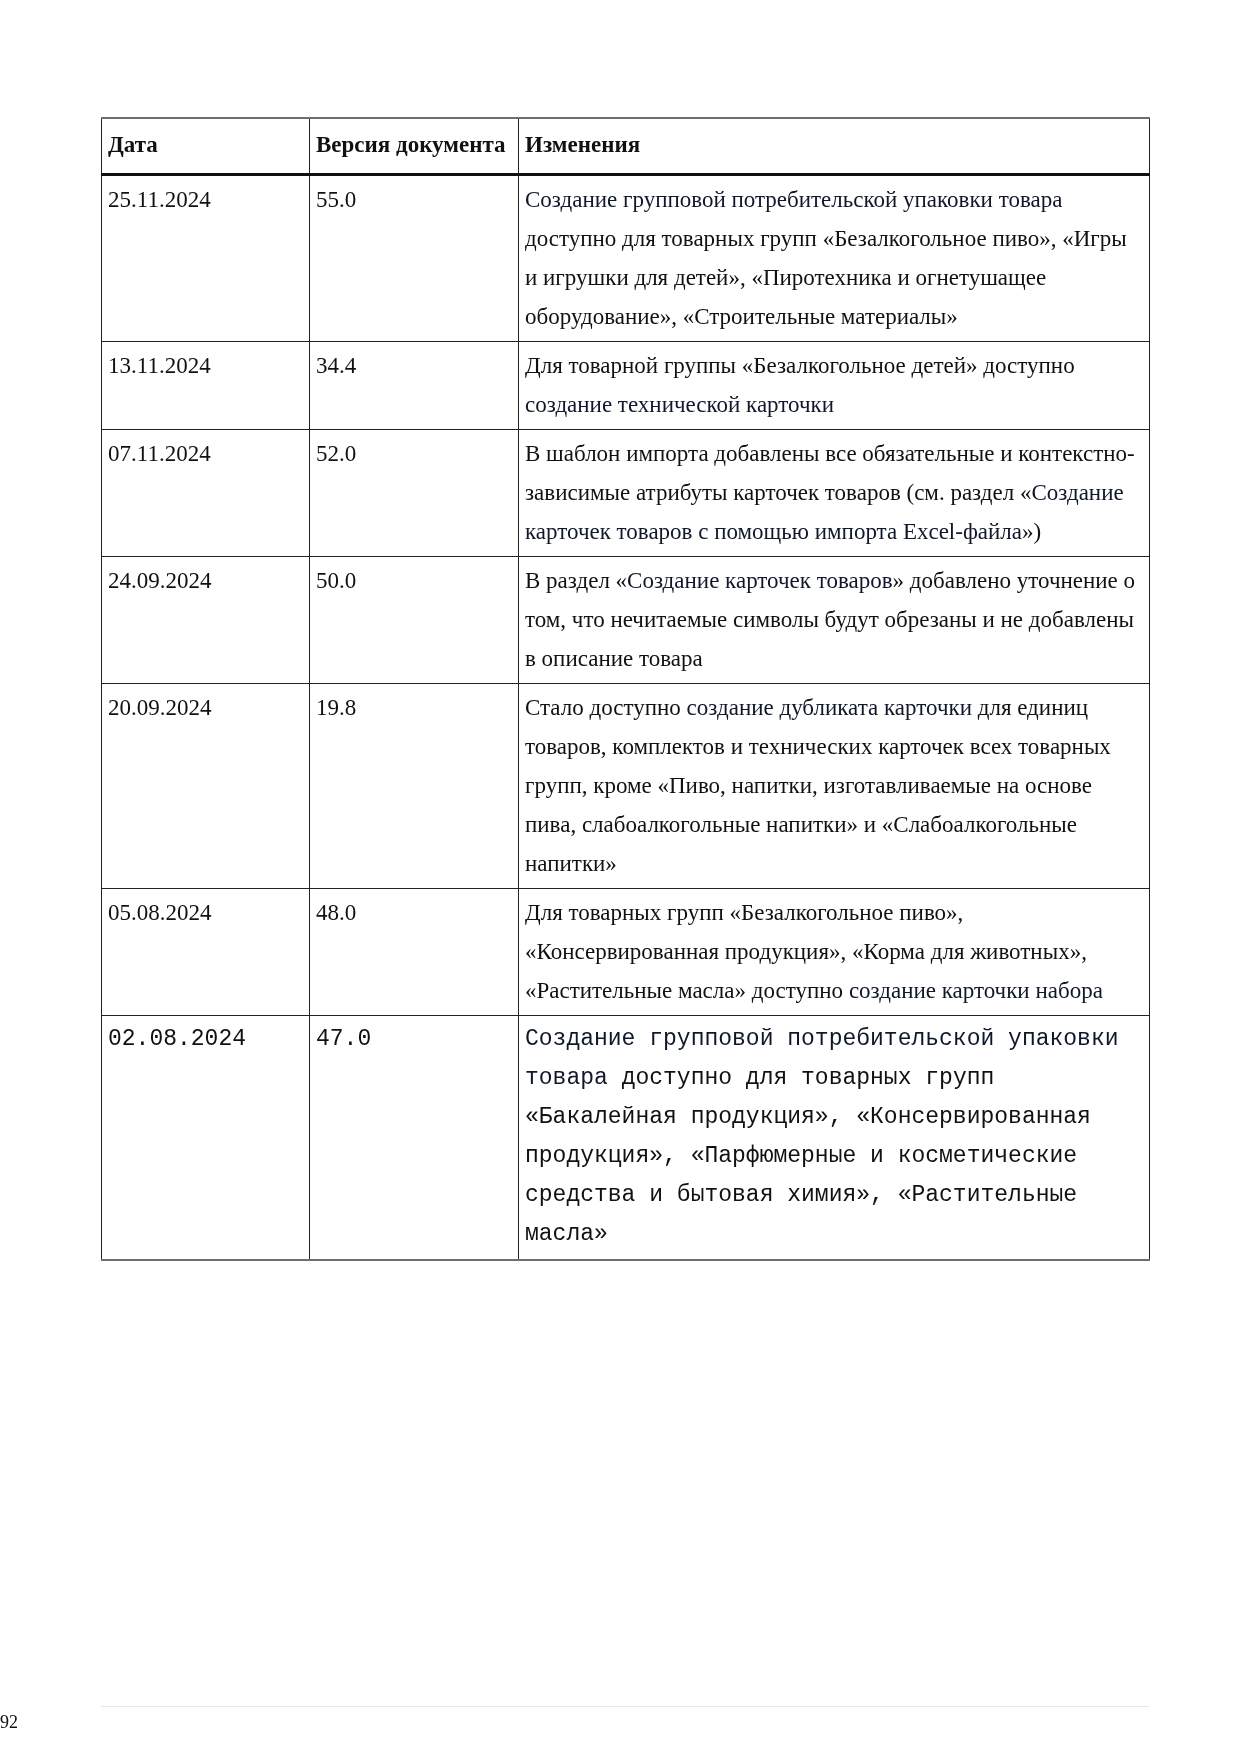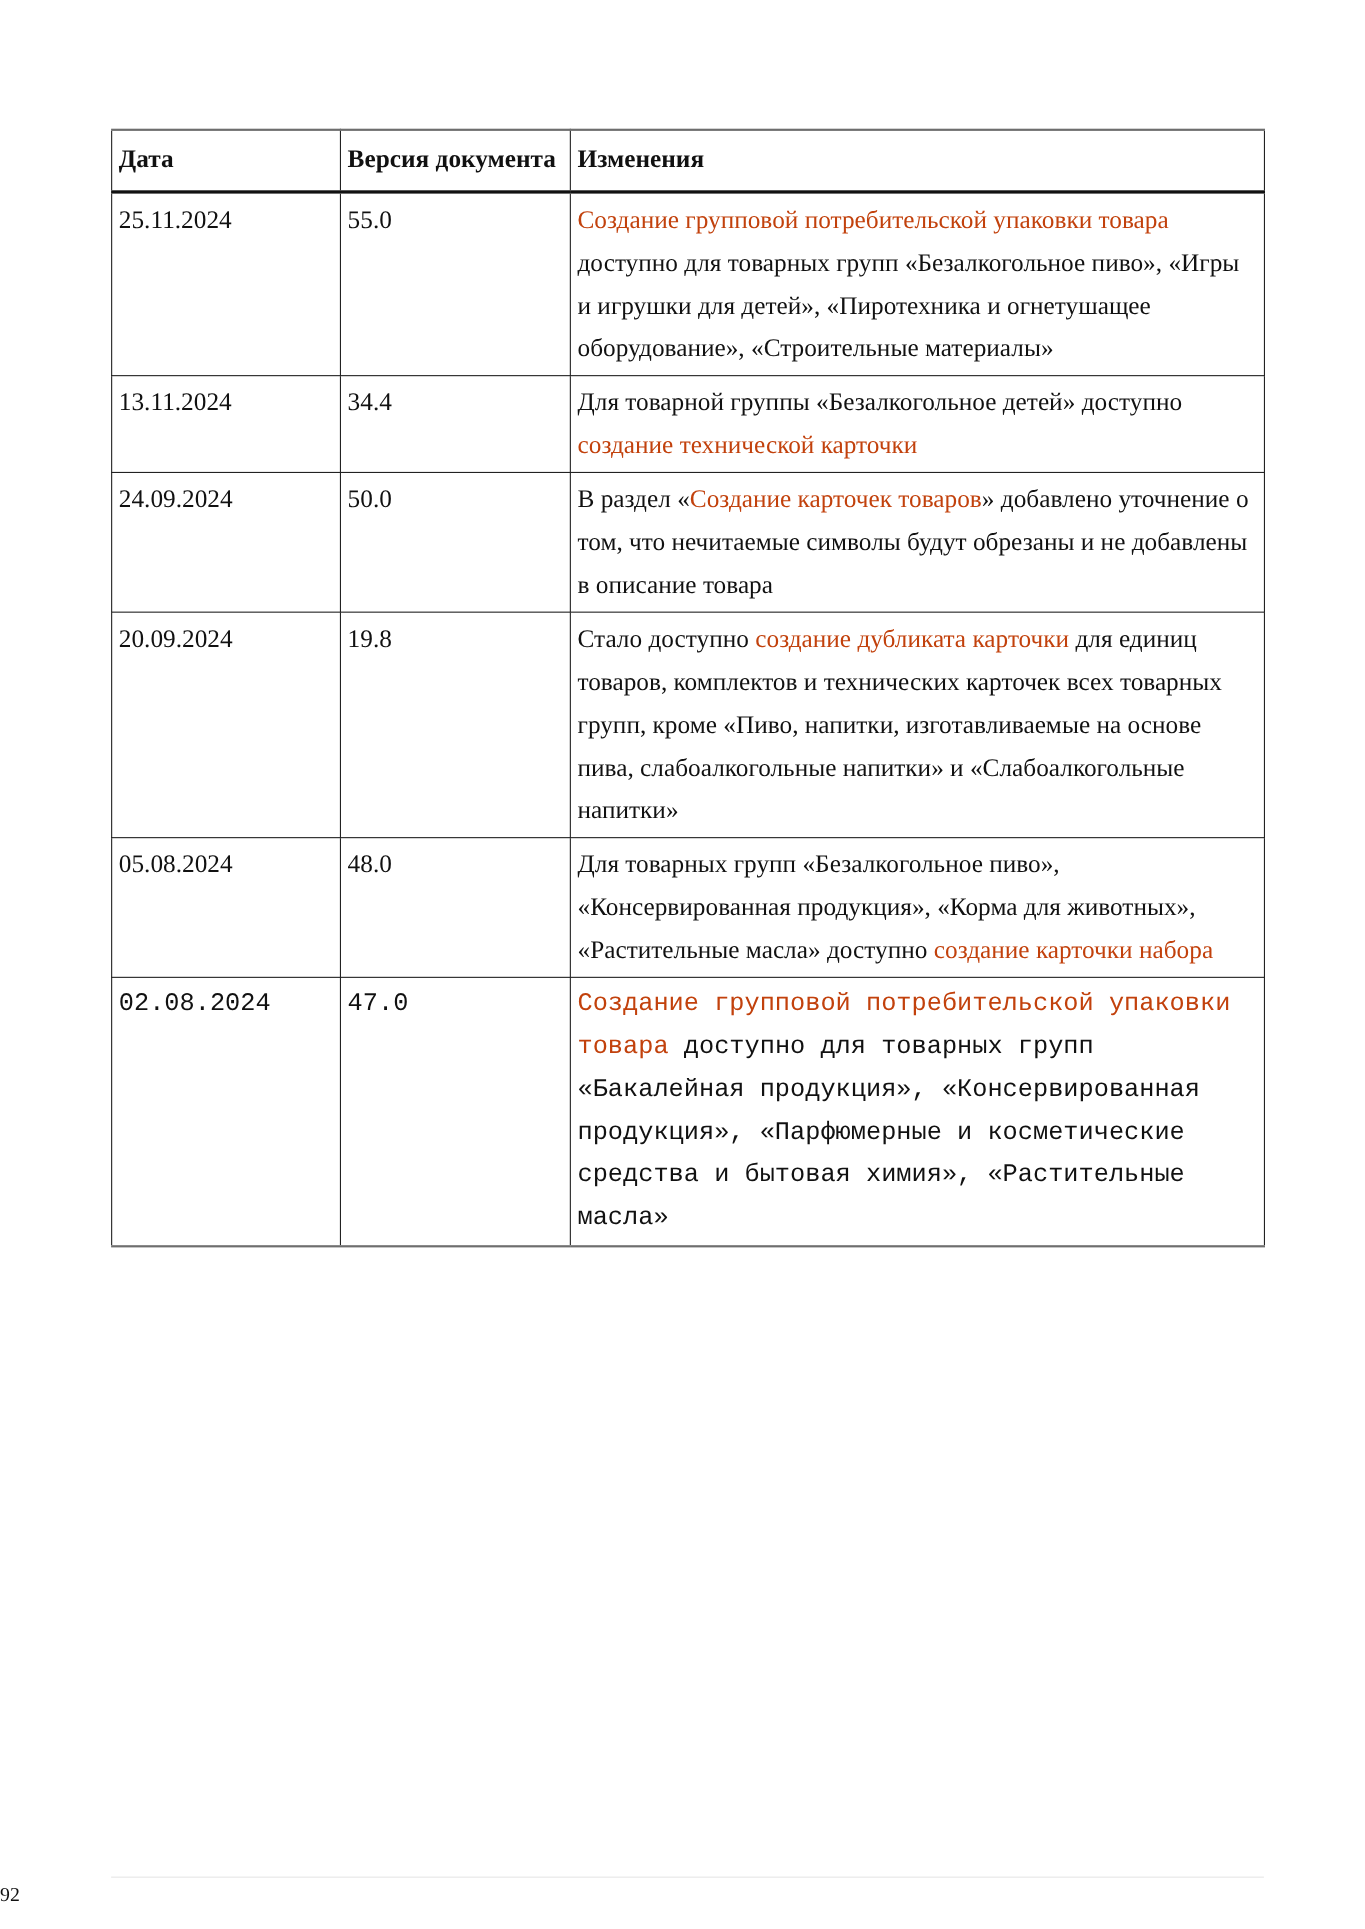--- a/index.html
+++ b/index.html
@@ -14,21 +14,21 @@
   table.changelog col.c-date { width: 208px; }
   table.changelog col.c-ver { width: 209px; }
   table.changelog col.c-chg { width: 631px; }
   table.changelog th, table.changelog td {
     border: 1.5px solid #222222; vertical-align: top; text-align: left;
     padding: 4px 6px 5px 6px;
   }
   table.changelog thead tr { border-top: 2.5px solid #6e6e6e; }
   table.changelog thead th { font-weight: bold; border-bottom: 3.5px solid #111111; padding-top: 6px; padding-bottom: 9px; }
   table.changelog tbody tr:last-child td { border-bottom: 2.5px solid #6e6e6e; font-family: Liberation Mono, monospace; }
-  .link { color: #c2410c; cursor: pointer; }
+  .link { color: #0f172a; cursor: pointer; }
   .footer-rule { position: absolute; left: 101px; top: 1706px; width: 1048px; height: 0; border-top: 1.5px solid #e6e6e6; }
   .page-number { position: absolute; left: 0; top: 1712px; width: 1241px; font-size: 18px; color: #111111; }
 </style>
 </head>
 <body>
 
 <div class="page">
   <table class="changelog">
     <colgroup>
       <col class="c-date">
@@ -47,20 +47,25 @@
           <td>25.11.2024</td>
           <td>55.0</td>
           <td><span class="link">Создание групповой потребительской упаковки товара</span><span> доступно для товарных групп «Безалкогольное пиво», «Игры и игрушки для детей», «Пиротехника и огнетушащее оборудование», «Строительные материалы»</span></td>
         </tr>
         <tr>
           <td>13.11.2024</td>
           <td>34.4</td>
           <td><span>Для товарной группы «Безалкогольное детей» доступно </span><span class="link">создание технической карточки</span></td>
         </tr>
         <tr>
+          <td>07.11.2024</td>
+          <td>52.0</td>
+          <td><span>В шаблон импорта добавлены все обязательные и контекстно-зависимые атрибуты карточек товаров (см. раздел «</span><span class="link">Создание карточек товаров с помощью импорта Excel-файла</span><span>»)</span></td>
+        </tr>
+        <tr>
           <td>24.09.2024</td>
           <td>50.0</td>
           <td><span>В раздел «</span><span class="link">Создание карточек товаров</span><span>» добавлено уточнение о том, что нечитаемые символы будут обрезаны и не добавлены в описание товара</span></td>
         </tr>
         <tr>
           <td>20.09.2024</td>
           <td>19.8</td>
           <td><span>Стало доступно </span><span class="link">создание дубликата карточки</span><span> для единиц товаров, комплектов и технических карточек всех товарных групп, кроме «Пиво, напитки, изготавливаемые на основе пива, слабоалкогольные напитки» и «Слабоалкогольные напитки»</span></td>
         </tr>
         <tr>

